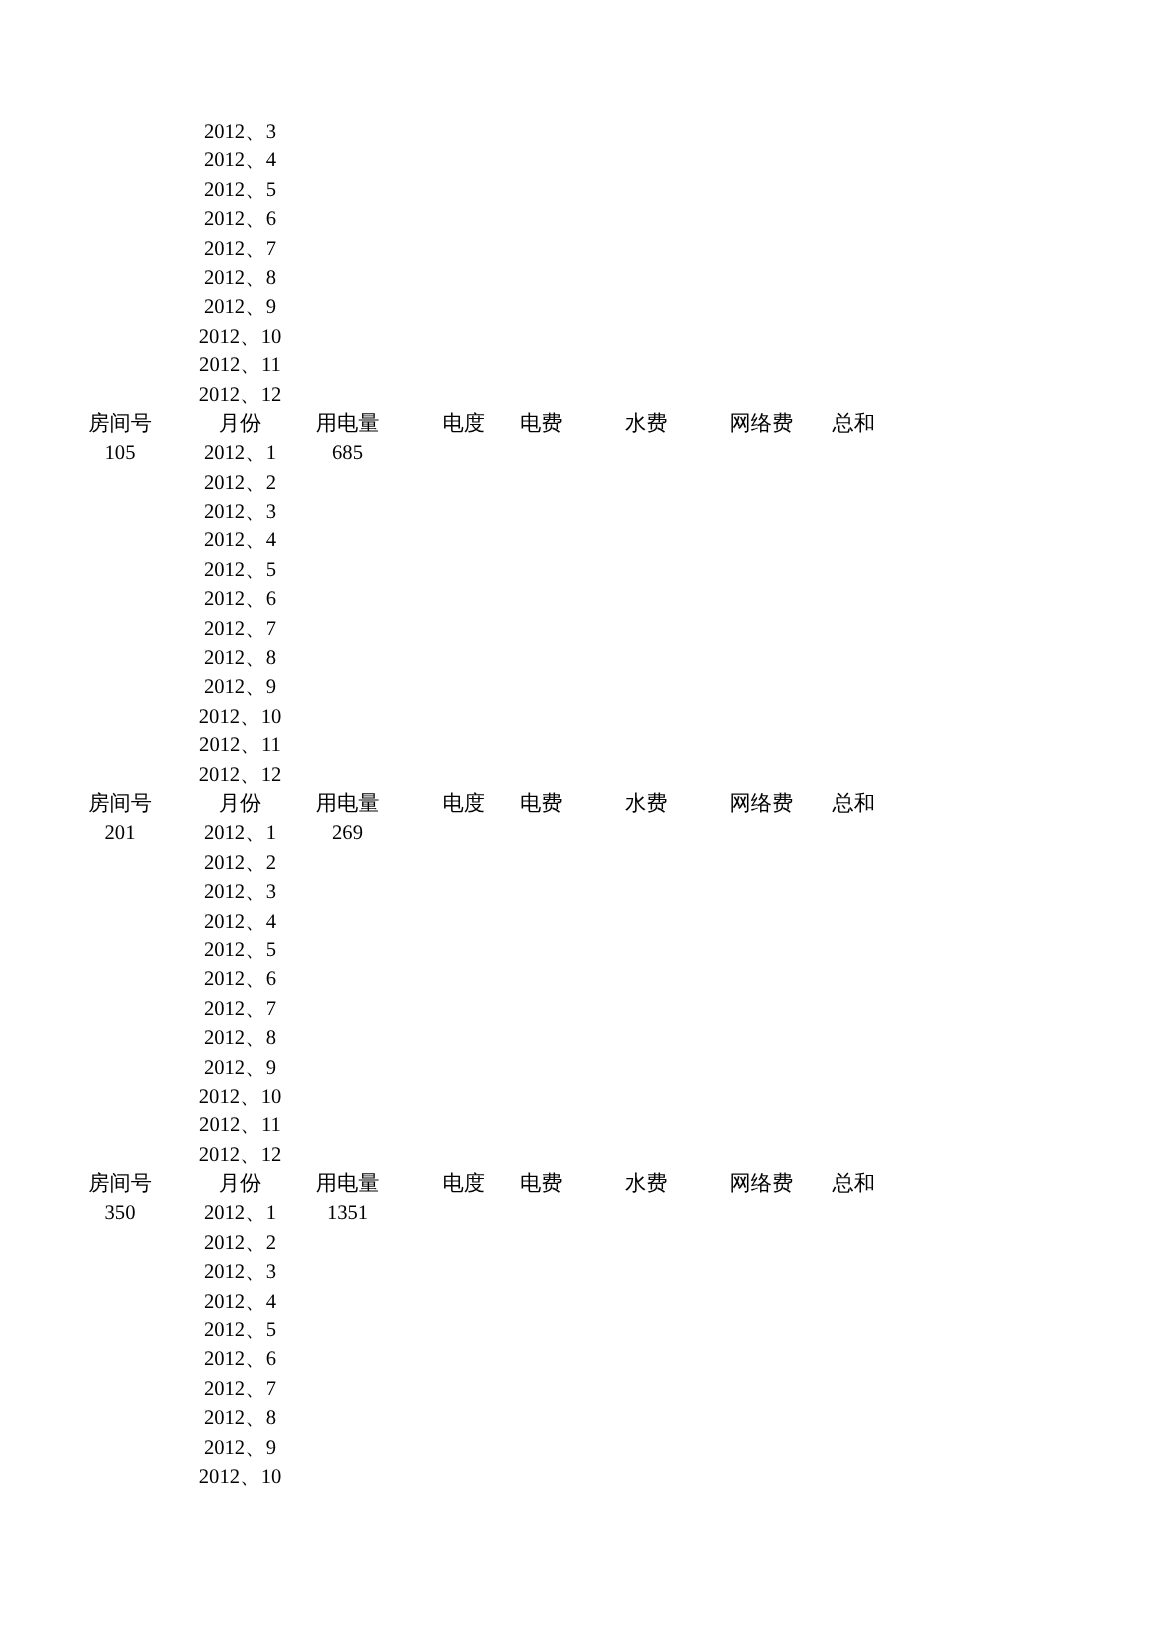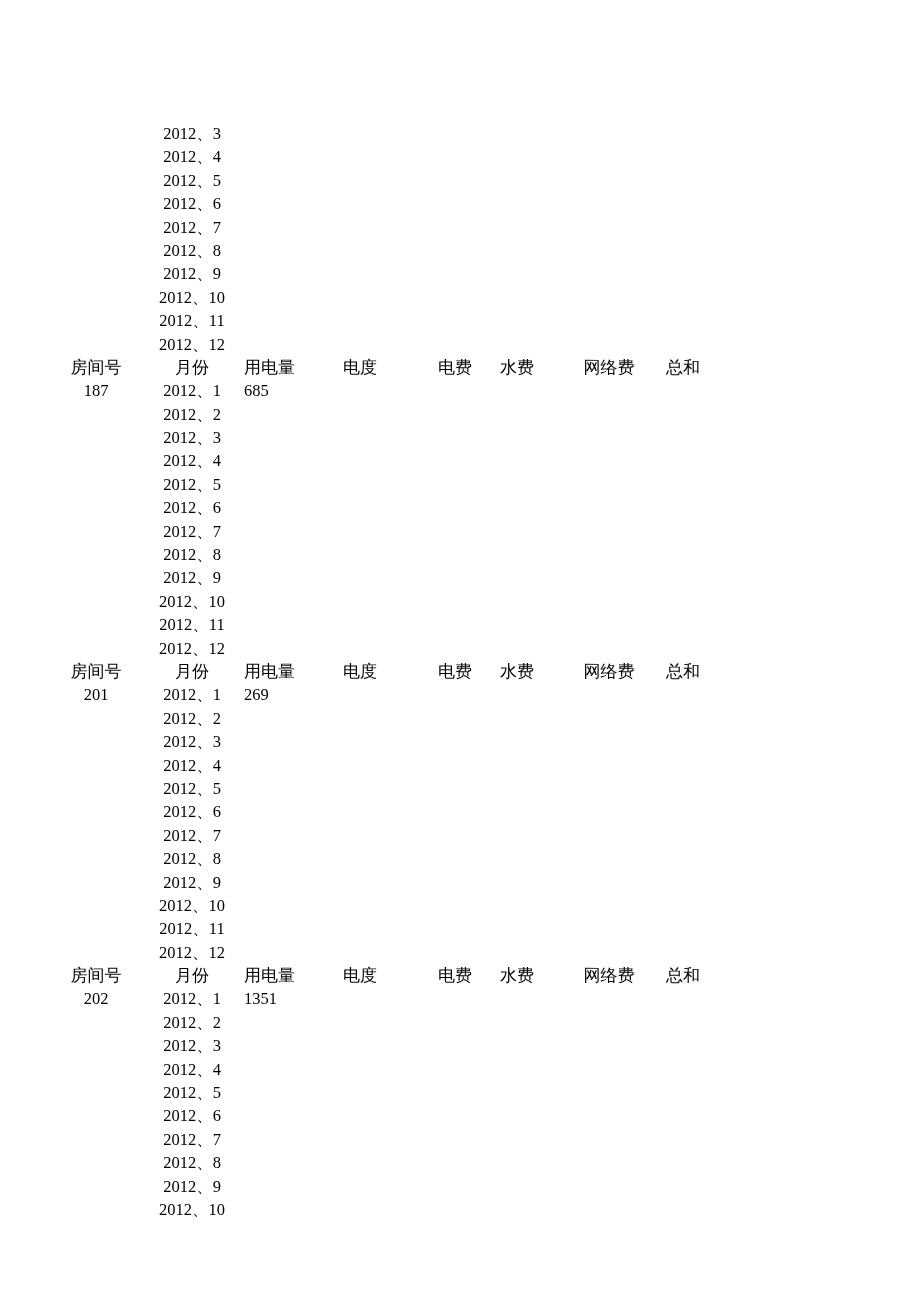--- a/index.html
+++ b/index.html
@@ -19,36 +19,36 @@
   #page {
     position: relative;
     width: 920px;
     height: 1301px;
     background: #ffffff;
   }
   
   #doc {
     position: absolute;
     left: 0;
-    top: 122px;
+    top: 93px;
     width: 920px;
   }
   .row {
     display: flex;
     align-items: baseline;
     height: 23.4px;
     line-height: 23.4px;
     white-space: nowrap;
   }
   
   .c-room   { width: 88px;  margin-left: 52px; text-align: center; }
   .c-month  { width: 88px;  margin-left: 8px;  text-align: center; }
-  .c-usage  { width: 68px;  margin-left: 8px;  }
-  .c-rate   { width: 56px;  margin-left: 20px; text-align: center; }
-  .c-efee   { width: 56px;  margin-left: 28px; text-align: right; }
+  .c-usage  { width: 68px;  margin-left: 8px;  text-align: center; }
+  .c-rate   { width: 56px;  margin-left: 20px; text-align: right; }
+  .c-efee   { width: 56px;  margin-left: 28px; text-align: left; }
   .c-wfee   { width: 56px;  margin-left: 28px; }
   .c-nfee   { width: 74px;  margin-left: 16px; text-align: center; }
   .c-total  { width: 56px;  margin-left: 20px; }
 
   .header-row {
     font-size: 17px;
   }
   .data-row {
     font-size: 16.5px;
   }
@@ -165,21 +165,21 @@
         <span class="cell c-room">房间号</span>
         <span class="cell c-month">月份</span>
         <span class="cell c-usage">用电量</span>
         <span class="cell c-rate">电度</span>
         <span class="cell c-efee">电费</span>
         <span class="cell c-wfee">水费</span>
         <span class="cell c-nfee">网络费</span>
         <span class="cell c-total">总和</span>
       </div>
       <div class="row data-row">
-        <span class="cell c-room">187</span>
+        <span class="cell c-room">105</span>
         <span class="cell c-month">2012、1</span>
         <span class="cell c-usage">685</span>
         <span class="cell c-rate"></span>
         <span class="cell c-efee"></span>
         <span class="cell c-wfee"></span>
         <span class="cell c-nfee"></span>
         <span class="cell c-total"></span>
       </div>
       <div class="row data-row">
         <span class="cell c-room"></span>
@@ -425,21 +425,21 @@
         <span class="cell c-room">房间号</span>
         <span class="cell c-month">月份</span>
         <span class="cell c-usage">用电量</span>
         <span class="cell c-rate">电度</span>
         <span class="cell c-efee">电费</span>
         <span class="cell c-wfee">水费</span>
         <span class="cell c-nfee">网络费</span>
         <span class="cell c-total">总和</span>
       </div>
       <div class="row data-row">
-        <span class="cell c-room">202</span>
+        <span class="cell c-room">350</span>
         <span class="cell c-month">2012、1</span>
         <span class="cell c-usage">1351</span>
         <span class="cell c-rate"></span>
         <span class="cell c-efee"></span>
         <span class="cell c-wfee"></span>
         <span class="cell c-nfee"></span>
         <span class="cell c-total"></span>
       </div>
       <div class="row data-row">
         <span class="cell c-room"></span>

